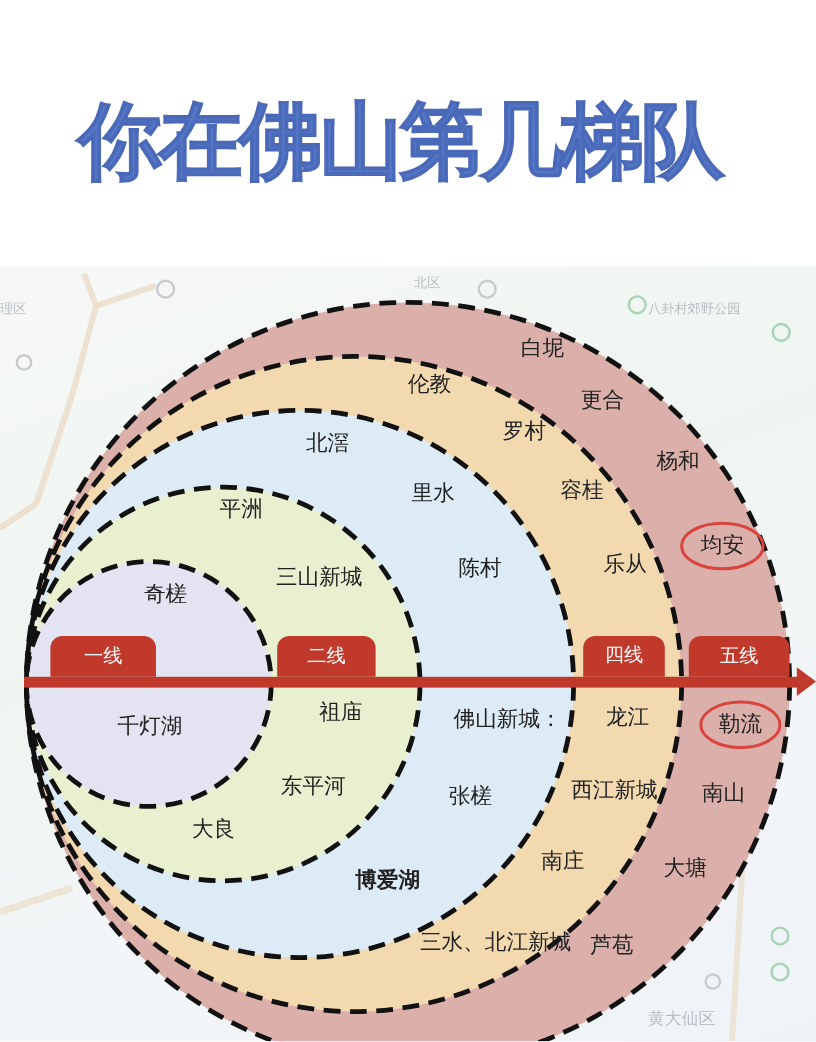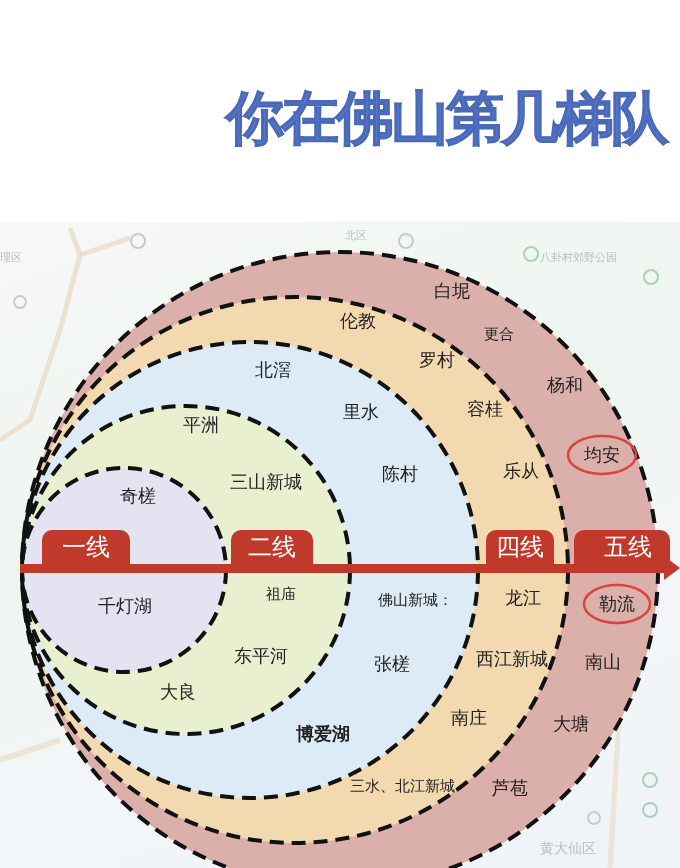--- a/index.html
+++ b/index.html
@@ -1,29 +1,29 @@
 <!DOCTYPE html>
 <html><head>
 <meta charset="utf-8">
 <style>
   html, body { margin: 0; padding: 0; }
   body { width: 680px; height: 868px; background: #ffffff; position: relative; overflow: hidden;
          font-family: "DejaVu Sans", "Liberation Sans", sans-serif; }
   .title-wrap { position: absolute; left: 0; top: 0; width: 680px; height: 222px; background: #ffffff; }
-  .title { position: absolute; left: 0; width: 666px; top: 68px; text-align: right;
-           font-size: 58px; font-weight: bold; color: #5677c8; letter-spacing: -3px; line-height: 100px;
+  .title { position: absolute; left: 0; width: 666px; top: 68px; text-align: center;
+           font-size: 70px; font-weight: bold; color: #5677c8; letter-spacing: -3px; line-height: 100px;
            -webkit-text-stroke: 1px #4a69b8; }
   .map { position: absolute; left: 0; top: 222px; width: 680px; height: 646px; overflow: hidden;
          background: linear-gradient(160deg, #f6f8f7 0%, #eef5f0 40%, #f3f6f9 70%, #eef3f7 100%); }
   .map svg { position: absolute; left: 0; top: 0; }
   .lbl { position: absolute; font-size: 18px; color: #222; white-space: nowrap; line-height: 20px; }
-  .lbl.sm { font-size: 15px; }
+  .lbl.sm { font-size: 18px; }
   .bg-lbl { position: absolute; font-size: 11px; color: #b8bec4; white-space: nowrap; }
   .tab { position: absolute; height: 34px; background: #c0392b; border-radius: 10px 10px 0 0;
-         color: #fff; font-size: 24px; text-align: center; line-height: 34px; }
+         color: #fff; font-size: 16px; text-align: center; line-height: 34px; }
 </style>
 </head>
 <body>
 
 <div class="title-wrap">
   <div class="title">你在佛山第几梯队</div>
 </div>
 
 <div class="map">
 
@@ -64,21 +64,21 @@
     <rect x="20" y="564" width="648" height="9" fill="#c0392b"></rect>
     <polygon points="664,556 680,568 664,580" fill="#c0392b"></polygon>
 
     <ellipse cx="602" cy="455" rx="34" ry="19" fill="none" stroke="#d9443f" stroke-width="2.5"></ellipse>
     <ellipse cx="617" cy="604" rx="33" ry="19" fill="none" stroke="#d9443f" stroke-width="2.5"></ellipse>
   </svg>
 
   <div class="tab" style="left:42px;top:308px;width:88px;">一线</div>
   <div class="tab" style="left:231px;top:308px;width:82px;">二线</div>
   <div class="tab" style="left:486px;top:308px;width:68px;font-family:Liberation Serif, serif;">四线</div>
-  <div class="tab" style="left:574px;top:308px;width:84px;padding-left:12px;">五线</div>
+  <div class="tab" style="left:574px;top:308px;width:84px;">五线</div>
 
   <div class="lbl" style="left:120px;top:264px;">奇槎</div>
   <div class="lbl" style="left:98px;top:374px;text-align:center;">千灯湖</div>
 
   <div class="lbl" style="left:183px;top:193px;">平洲</div>
   <div class="lbl" style="left:230px;top:250px;">三山新城</div>
   <div class="lbl sm" style="left:266px;top:362px;">祖庙</div>
   <div class="lbl" style="left:234px;top:424px;">东平河</div>
   <div class="lbl" style="left:160px;top:460px;">大良</div>
 

